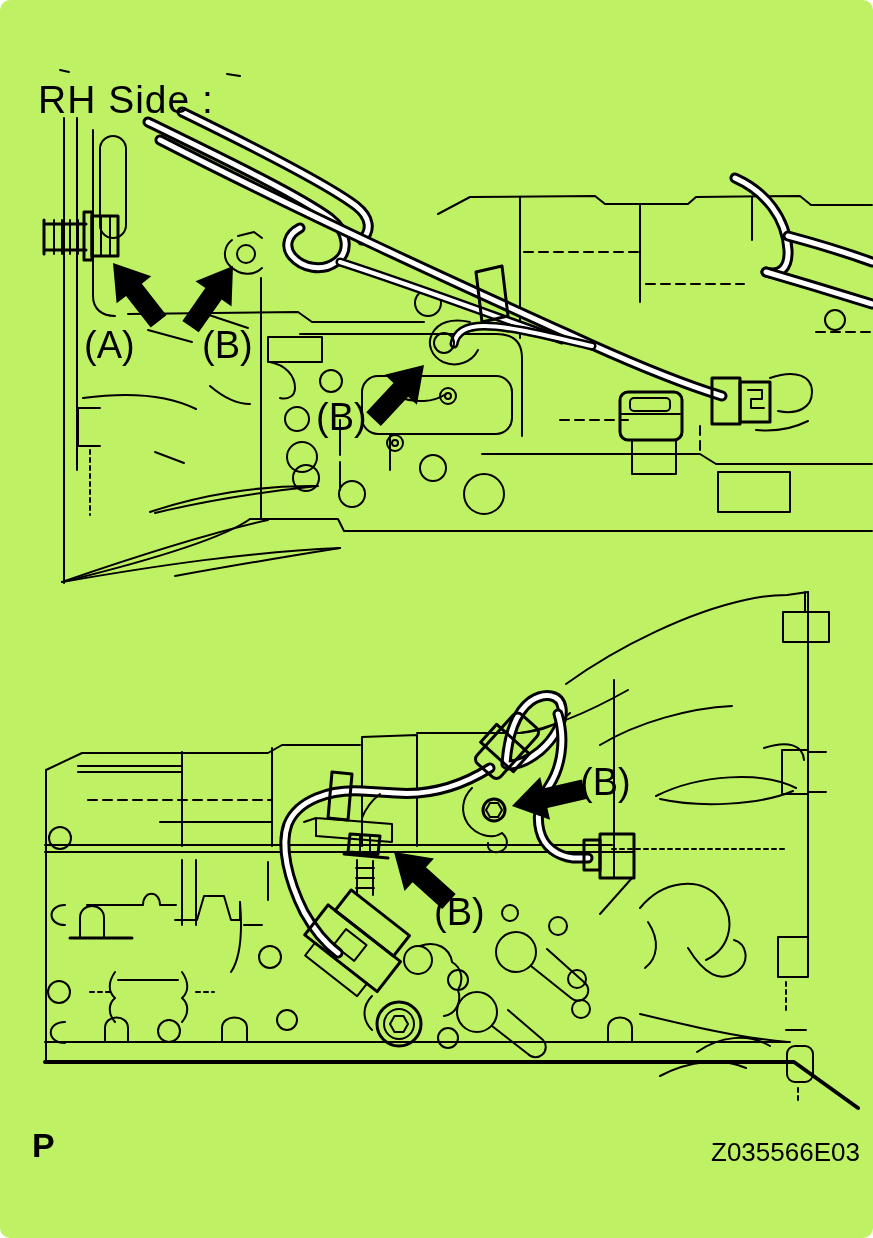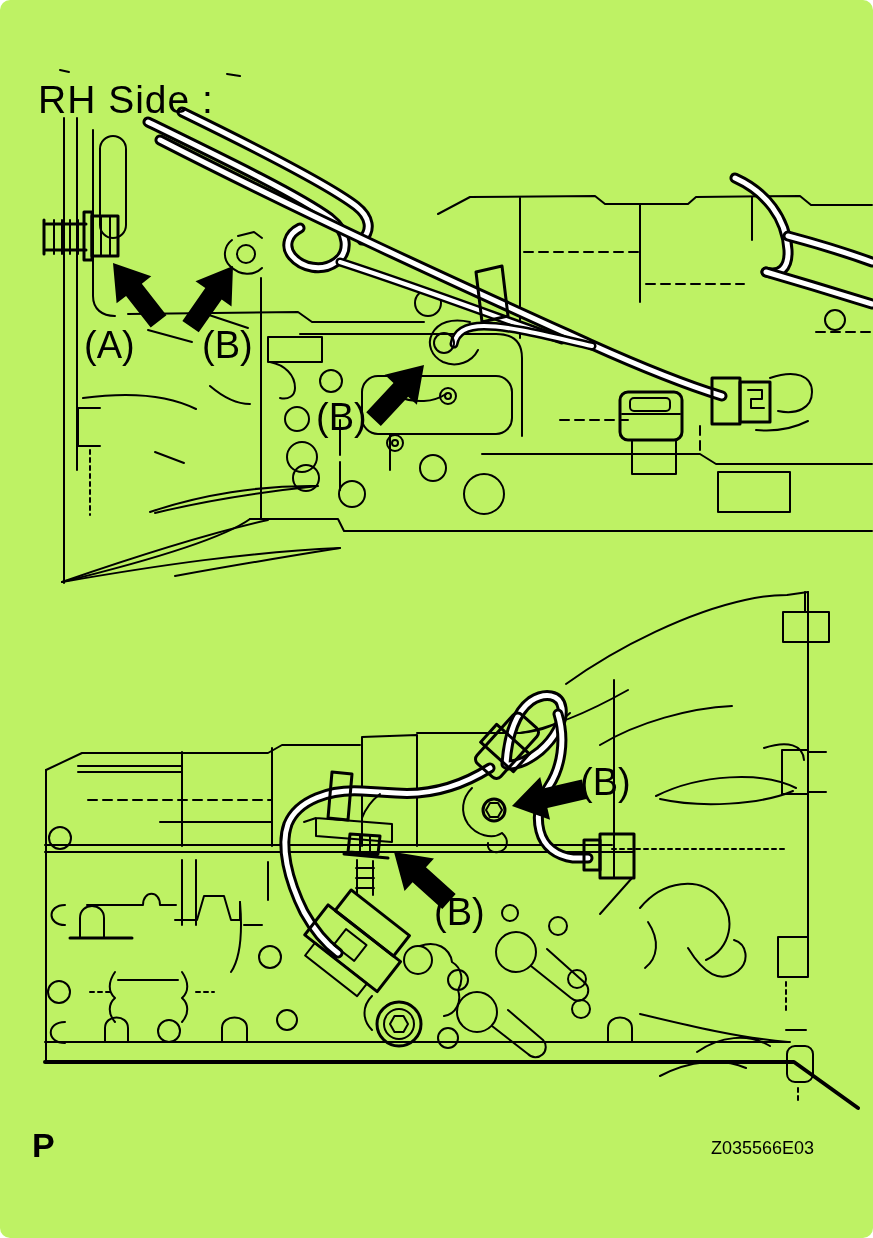--- a/index.html
+++ b/index.html
@@ -21,21 +21,21 @@
   .h{stroke:#000;stroke-width:11;fill:none;stroke-linecap:round;stroke-linejoin:round;}
   .hw{stroke:#fff;stroke-width:5;fill:none;stroke-linecap:round;stroke-linejoin:round;}
   .h2{stroke:#000;stroke-width:9;fill:none;stroke-linecap:round;stroke-linejoin:round;}
   .h2w{stroke:#fff;stroke-width:4;fill:none;stroke-linecap:round;stroke-linejoin:round;}
   .arrow{fill:#000;stroke:none;}
   
   .label{position:absolute;color:#000;white-space:nowrap;line-height:1;}
   .title{font-size:39px;letter-spacing:1px;}
   .callout{font-size:38px;}
   .pmark{font-size:34px;font-weight:bold;}
-  .figcode{font-size:18px;letter-spacing:0;}
+  .figcode{font-size:26px;letter-spacing:0;}
 </style>
 </head>
 <body>
 
 <div class="page">
 
   <svg class="art" viewBox="0 0 873 1238" aria-hidden="true">
 
     <g>
 

